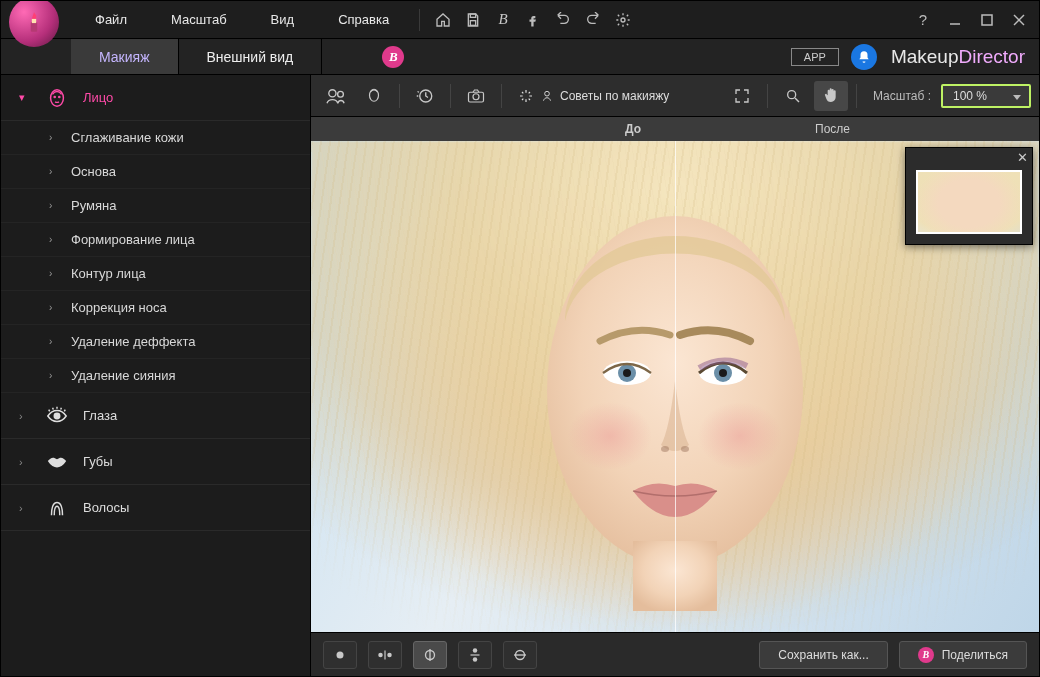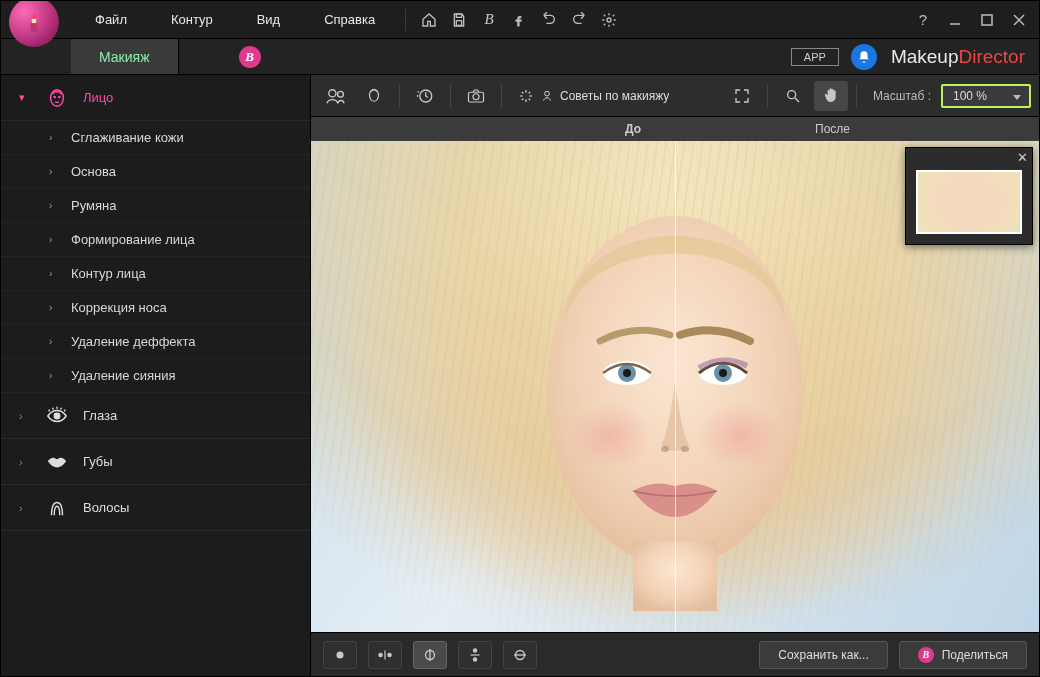--- a/index.html
+++ b/index.html
@@ -40,40 +40,40 @@
 
 .brandbar {
   height: 36px; display:flex; align-items:center;
   background:#232323; border-bottom:1px solid #000;
   padding-left: 70px;
 }
 .tabbtn {
   height:100%; padding:0 28px; display:flex; align-items:center; cursor:pointer;
   border-right:1px solid #000; color:#eee; font-size:14px;
 }
-.tabbtn.active { background:#3a3a3a; color:#86efac; font-weight:500;}
+.tabbtn.active { background:#3a3a3a; color:#c4b5fd; font-weight:500;}
 .promo {
   display:flex; align-items:center; gap:10px; margin-left:60px; color:#eee; cursor:pointer;
 }
 .promo .b-badge {
   width:22px; height:22px; border-radius:50%;
   background:#e03a8c; display:flex; align-items:center; justify-content:center;
   font-style:italic; font-family:"Georgia",serif; color:#fff; font-weight:bold; font-size:13px;
 }
 .brandbar .spacer { flex:1; }
 .app-pill {
   padding:2px 12px; border:1px solid #888; border-radius:0; font-size:11px;
   color:#ccc; margin-right:12px; cursor:pointer;
 }
 .bell {
   width:26px; height:26px; border-radius:50%; background:#1a77e2;
   display:flex; align-items:center; justify-content:center; margin-right:14px; cursor:pointer;
 }
 .brandname { font-size:19px; color:#e8e8e8; margin-right:14px; }
-.brandname .light { font-weight:300; color:#ef4444; }
+.brandname .light { font-weight:300; color:#f0abfc; }
 
 
 .bodywrap { display:flex; height: calc(677px - 38px - 36px - 2px); }
 .sidebar {
   width: 310px; background:#1c1c1c; border-right:1px solid #000;
   display:flex; flex-direction:column; overflow-y:auto;
 }
 .cat {
   display:flex; align-items:center; height:46px; padding:0 18px;
   border-bottom:1px solid #2a2a2a; cursor:pointer; gap:14px;
@@ -207,21 +207,21 @@
 
 <div class="menubar">
   <div class="app-logo">
     <svg viewBox="0 0 24 24">
       <rect x="9" y="12" width="6" height="9" rx="1" fill="#b53a73"></rect>
       <rect x="10" y="9" width="4" height="4" fill="#ffe3b0"></rect>
       <path d="M10 9 L12 3 L14 6 L14 9 Z" fill="#ff3f74"></path>
     </svg>
   </div>
   <div class="menuitem">Файл</div>
-  <div class="menuitem">Контур</div>
+  <div class="menuitem">Масштаб</div>
   <div class="menuitem">Вид</div>
   <div class="menuitem">Справка</div>
   <div class="sep"></div>
   <div class="iconbtn">
     <svg width="16" height="16" viewBox="0 0 24 24" fill="none" stroke="currentColor" stroke-width="2">
         <path d="M3 11 L12 3 L21 11 V21 H14 V14 H10 V21 H3 Z"></path>
       </svg>
   </div>
   <div class="iconbtn">
     <svg width="16" height="16" viewBox="0 0 24 24" fill="none" stroke="currentColor" stroke-width="2">
@@ -271,20 +271,21 @@
   <div class="winctrl">
       <svg width="12" height="12">
         <line x1="1" y1="1" x2="11" y2="11" stroke="currentColor" stroke-width="1.5"></line>
         <line x1="11" y1="1" x2="1" y2="11" stroke="currentColor" stroke-width="1.5"></line>
       </svg>
     </div>
 </div>
 
 <div class="brandbar">
   <div class="tabbtn active">Макияж</div>
+  <div class="tabbtn">Внешний вид</div>
   <div class="promo">
     <span class="b-badge">B</span>
   </div>
   <div class="spacer"></div>
   <div class="app-pill">APP</div>
   <div class="bell">
     <svg width="14" height="14" viewBox="0 0 24 24" fill="#fff">
         <path d="M12 2a6 6 0 0 0-6 6v5l-2 3h16l-2-3V8a6 6 0 0 0-6-6zm0 20a2.5 2.5 0 0 0 2.5-2.5h-5A2.5 2.5 0 0 0 12 22z"></path>
       </svg>
   </div>

